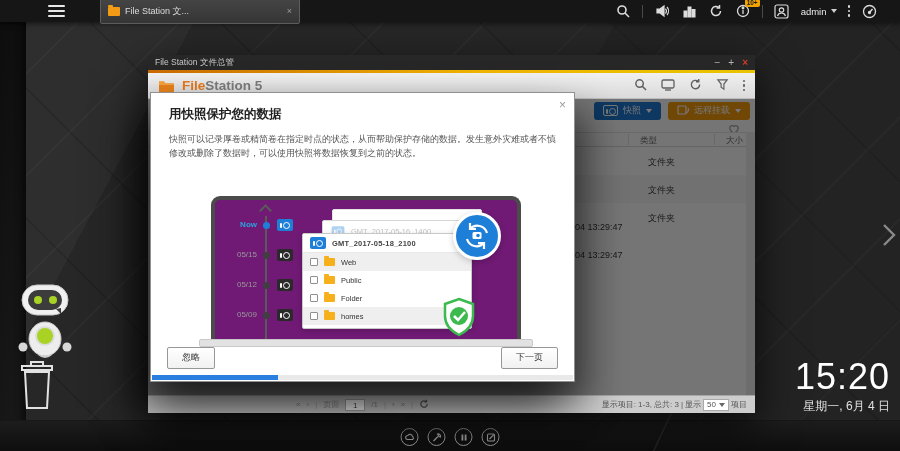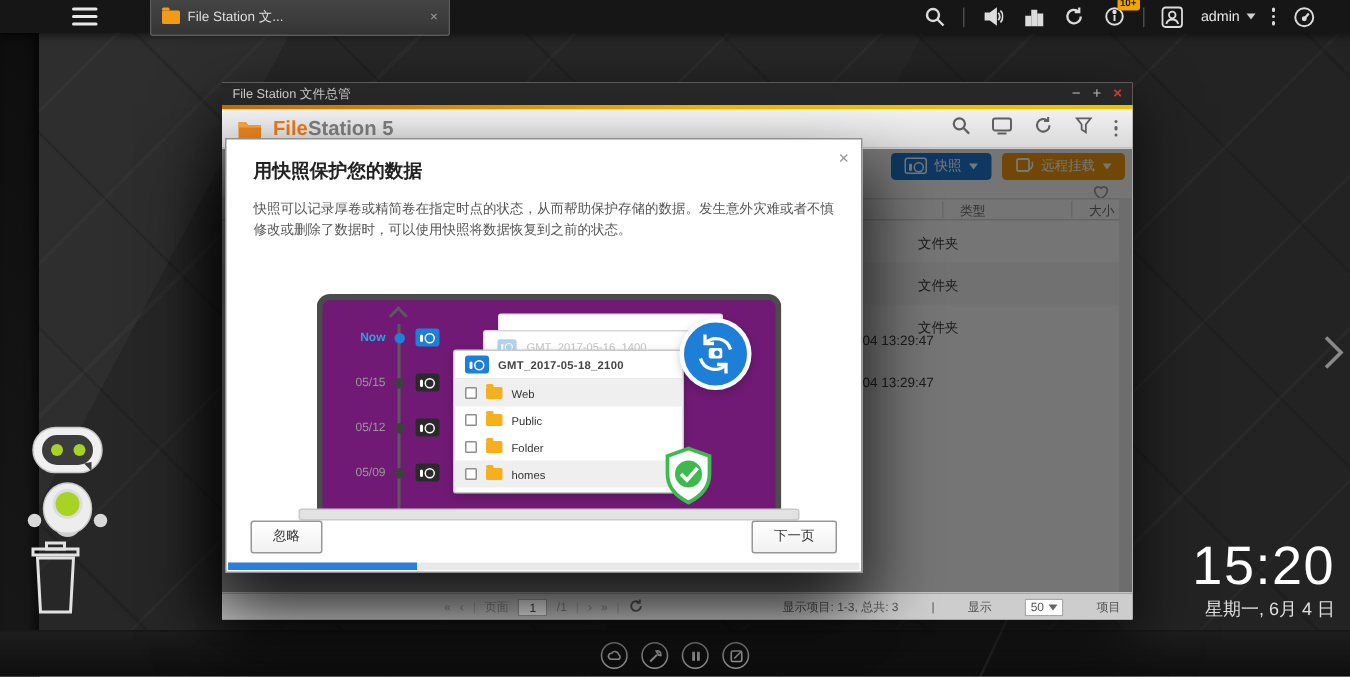--- a/index.html
+++ b/index.html
@@ -92,31 +92,31 @@
     border-top:1px solid #e0e0e0; border-bottom:1px solid #d5d5d5; font-size:8.5px; color:#666; background:#fafafa; }
   .table-header .col-type { position:absolute; left:492px; top:2px; }
   .table-header .col-size { position:absolute; left:578px; top:2px; }
   .table-header .sortmark { position:absolute; left:421px; top:4px; width:0; height:0;
     border-left:3px solid transparent; border-right:3px solid transparent; border-bottom:4px solid #888; }
   .table-header .vline { position:absolute; top:1px; bottom:1px; width:1px; background:#ddd; }
   .table-header .colopts { position:absolute; left:598px; top:3px; color:#777; font-size:8px; }
   .file-row { position:absolute; left:0; right:9px; height:28px; font-size:9px; color:#333; cursor:pointer; }
   .file-row.odd { background:#f2f2f2; }
   .file-row .mod { position:absolute; left:427px; top:9px;margin-top:38px; }
-  .file-row .typ { position:absolute; left:464px; top:9px;text-align:right; }
+  .file-row .typ { position:absolute; left:500px; top:9px;text-align:right; }
   .v-scroll { position:absolute; top:33px; bottom:0; right:0; width:9px; background:#e8e8e8; }
   .dim-overlay { position:absolute; inset:0; background:rgba(8,8,10,.55); }
   
   .fs-statusbar { height:18px; background:#cdcdcd; border-top:1px solid #a6a6a6;
     display:flex; align-items:center; font-size:8px; color:#555; padding:0 8px; }
   .pager { display:flex; align-items:center; gap:6px; margin-left:140px; color:#8a8a8a; }
   .pager .pg-box { width:20px; height:12px; background:#fff; border:1px solid #a9a9a9;
     text-align:center; font-size:8px; color:#444; line-height:11px; }
   .pager .sep { color:#aaa; }
-  .status-right { margin-left:auto; display:flex; align-items:center; gap:22px; color:#555; }
+  .status-right { margin-left:auto; display:flex; align-items:center; gap:2px; color:#555; }
   .size-select { display:flex; align-items:center; gap:3px; background:#fff; border:1px solid #a9a9a9;
     height:12px; padding:0 3px; cursor:pointer; }
   .size-select .caret { border-top-color:#666; }
   
   .modal { position:absolute; left:150px; top:92px; width:425px; height:290px; z-index:40;
     background:#fff; border:1px solid #909090;
     box-shadow:-18px 26px 38px rgba(0,0,0,.55), 14px 22px 34px rgba(0,0,0,.45); }
   .modal-close { position:absolute; top:5px; right:8px; color:#9a9a9a; font-size:12px; cursor:pointer; }
   .modal-title { padding:13px 18px 7px; font-size:12.5px; font-weight:bold; color:#222; }
   .modal-body { padding:2px 18px; font-size:9px; line-height:1.6; color:#555; }
@@ -139,21 +139,21 @@
   .tl-label.now { color:#2aa4de; font-weight:bold; }
   .tl-dot { position:absolute; left:47.5px; top:4px; width:7px; height:7px; background:#3f3f3f; border-radius:50%; }
   .tl-cam { position:absolute; left:62px; top:1px; }
   .card-back2 { position:absolute; left:117px; top:9px; width:150px; height:16px;
     background:#fff; border:1px solid #e3e3e3; border-radius:2px; z-index:1; }
   .card-back1 { position:absolute; left:107px; top:20px; width:160px; height:22px;
     background:#fff; border:1px solid #d7d7d7; border-radius:2px; z-index:2;
     display:flex; align-items:center; gap:5px; padding:0 7px; }
   .card-back1 .txt { font-size:7.5px; color:#666; opacity:.4; filter:blur(.4px); }
   .card-back1 .cam { opacity:.35; transform:scale(.8); }
-  .card-front { position:absolute; left:87px; top:33px; width:154px; height:96px;
+  .card-front { position:absolute; left:87px; top:33px; width:170px; height:96px;
     background:#fff; border:1px solid #c9c9c9; border-radius:2px; z-index:3;
     box-shadow:0 2px 6px rgba(0,0,0,.18); }
   .card-head { height:19px; display:flex; align-items:center; gap:6px; padding:0 7px;
     border-bottom:1px solid #e8e8e8; }
   .card-head .name { font-size:7.5px; color:#444; font-weight:bold; letter-spacing:.2px; }
   .snap-row { height:18px; display:flex; align-items:center; gap:6px; padding:0 7px; cursor:pointer; }
   .snap-row.odd { background:#efefef; }
   .snap-row .chk { width:8px; height:8px; border:1px solid #8f8f8f; background:#fff; border-radius:1px; flex:none; }
   .snap-row .lbl { font-size:7.5px; color:#333; }
   .mini-folder.gold { width:11px; height:8px; background:#f5b01b; }

